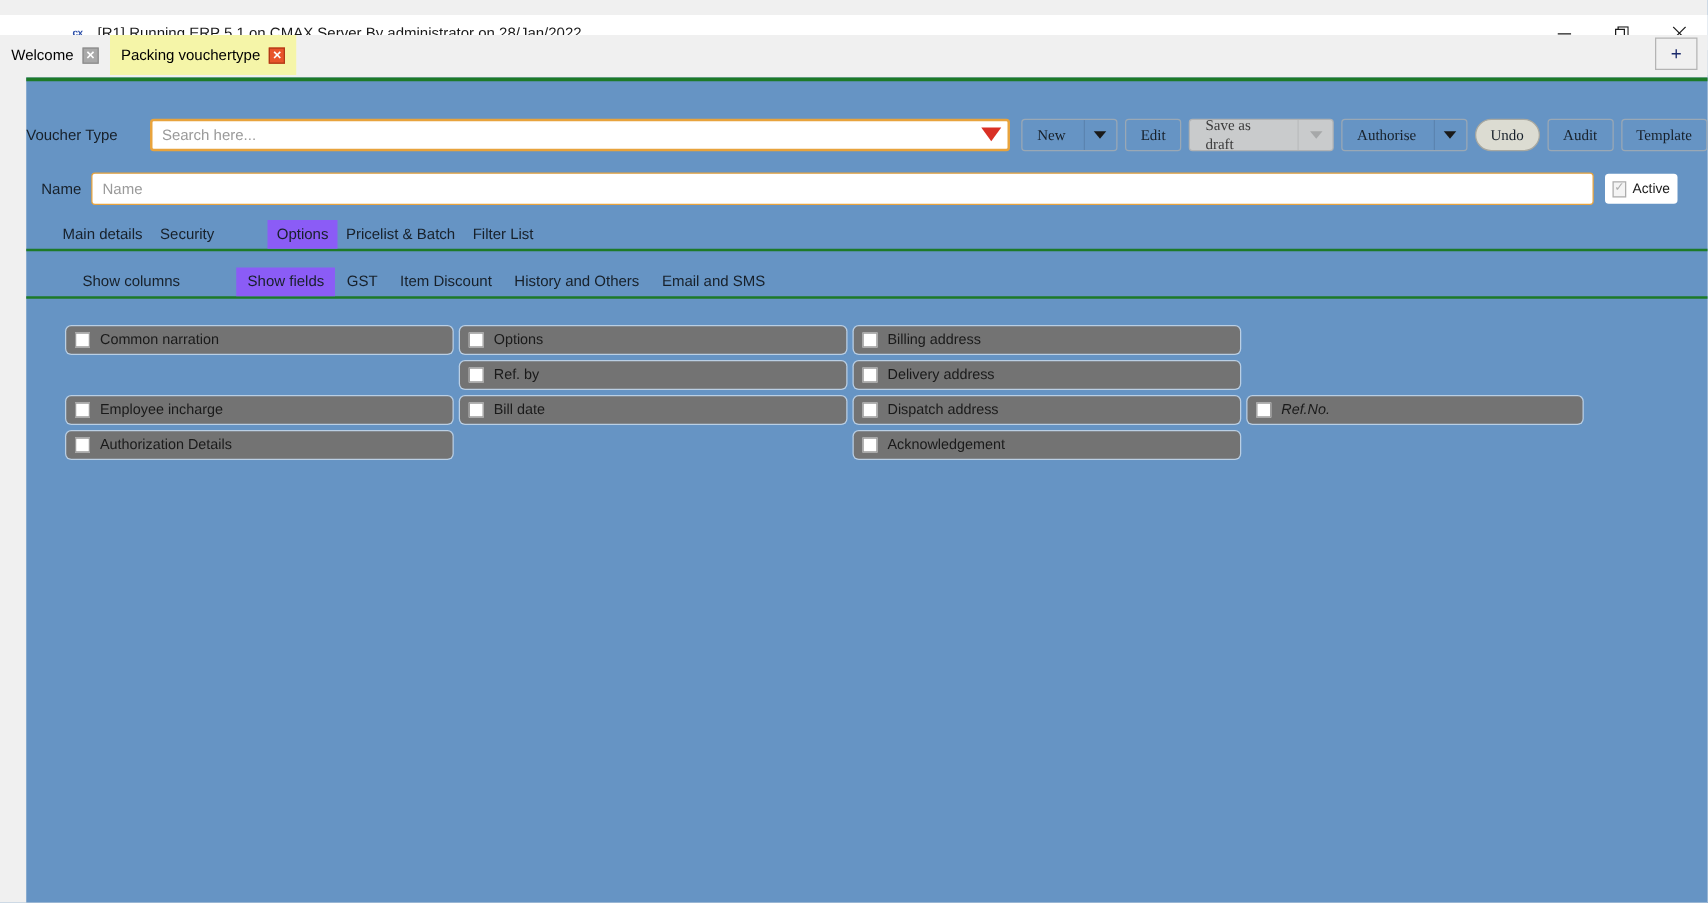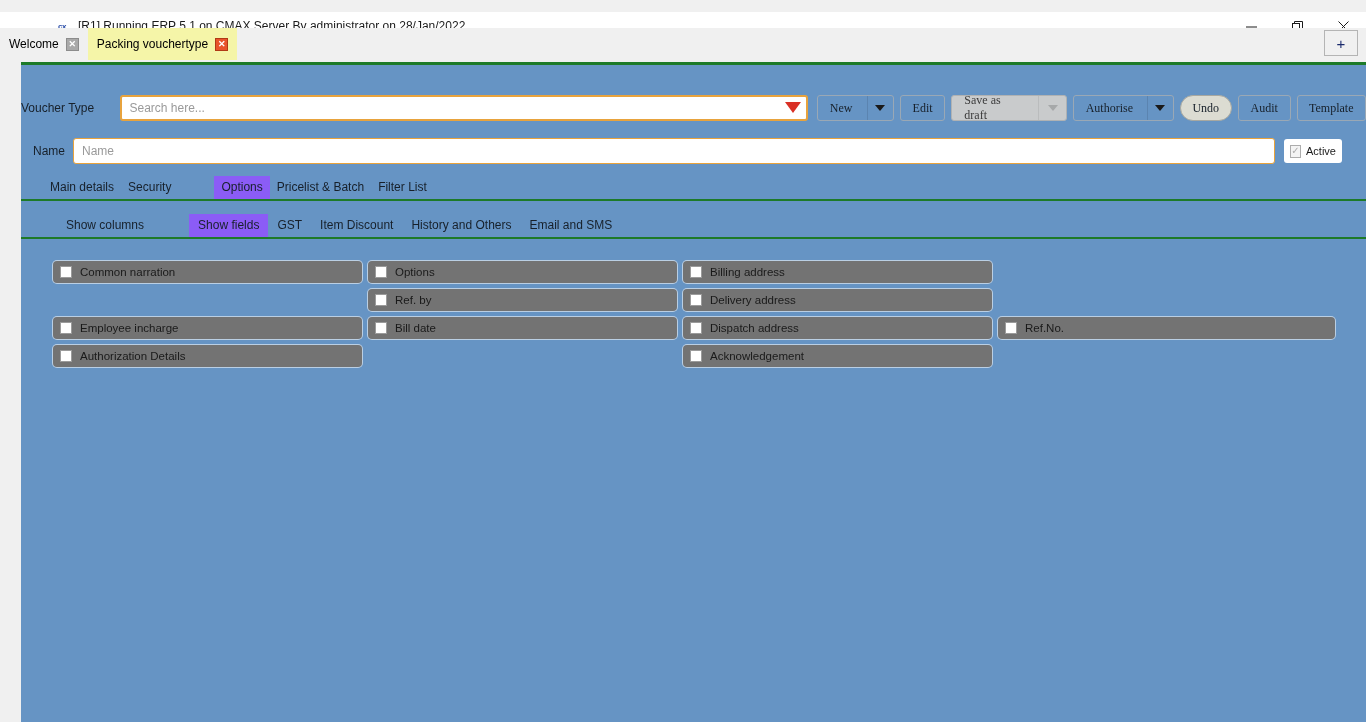--- a/index.html
+++ b/index.html
@@ -203,21 +203,21 @@
   .grow { display: flex; height: 28px; margin-bottom: 0; }
   .cell { width: 315px; flex: 0 0 315px; padding-right: 6px; }
   .cell.xwide { width: 315px; flex: 0 0 315px; }
   .cbox {
     height: 22px; width: 100%;
     background: #737373; border-radius: 4px;
     display: flex; align-items: center; gap: 8px;
     padding: 0 7px;
     box-shadow: 0 0 0 1px rgba(255,255,255,0.55);
   }
-  .cbox.refno { width: 337px; }
+  .cbox.refno { width: 268px; font-style: italic; }
   .chk {
     width: 12px; height: 12px; flex: 0 0 12px;
     border: 1px solid #9b9b9b; background: #fff;
   }
   .cbox-lbl { font-size: 11.5px; color: #1a1a1a; white-space: nowrap; }
   .spacer { height: 22px; }
 </style>
 </head>
 <body>
 

